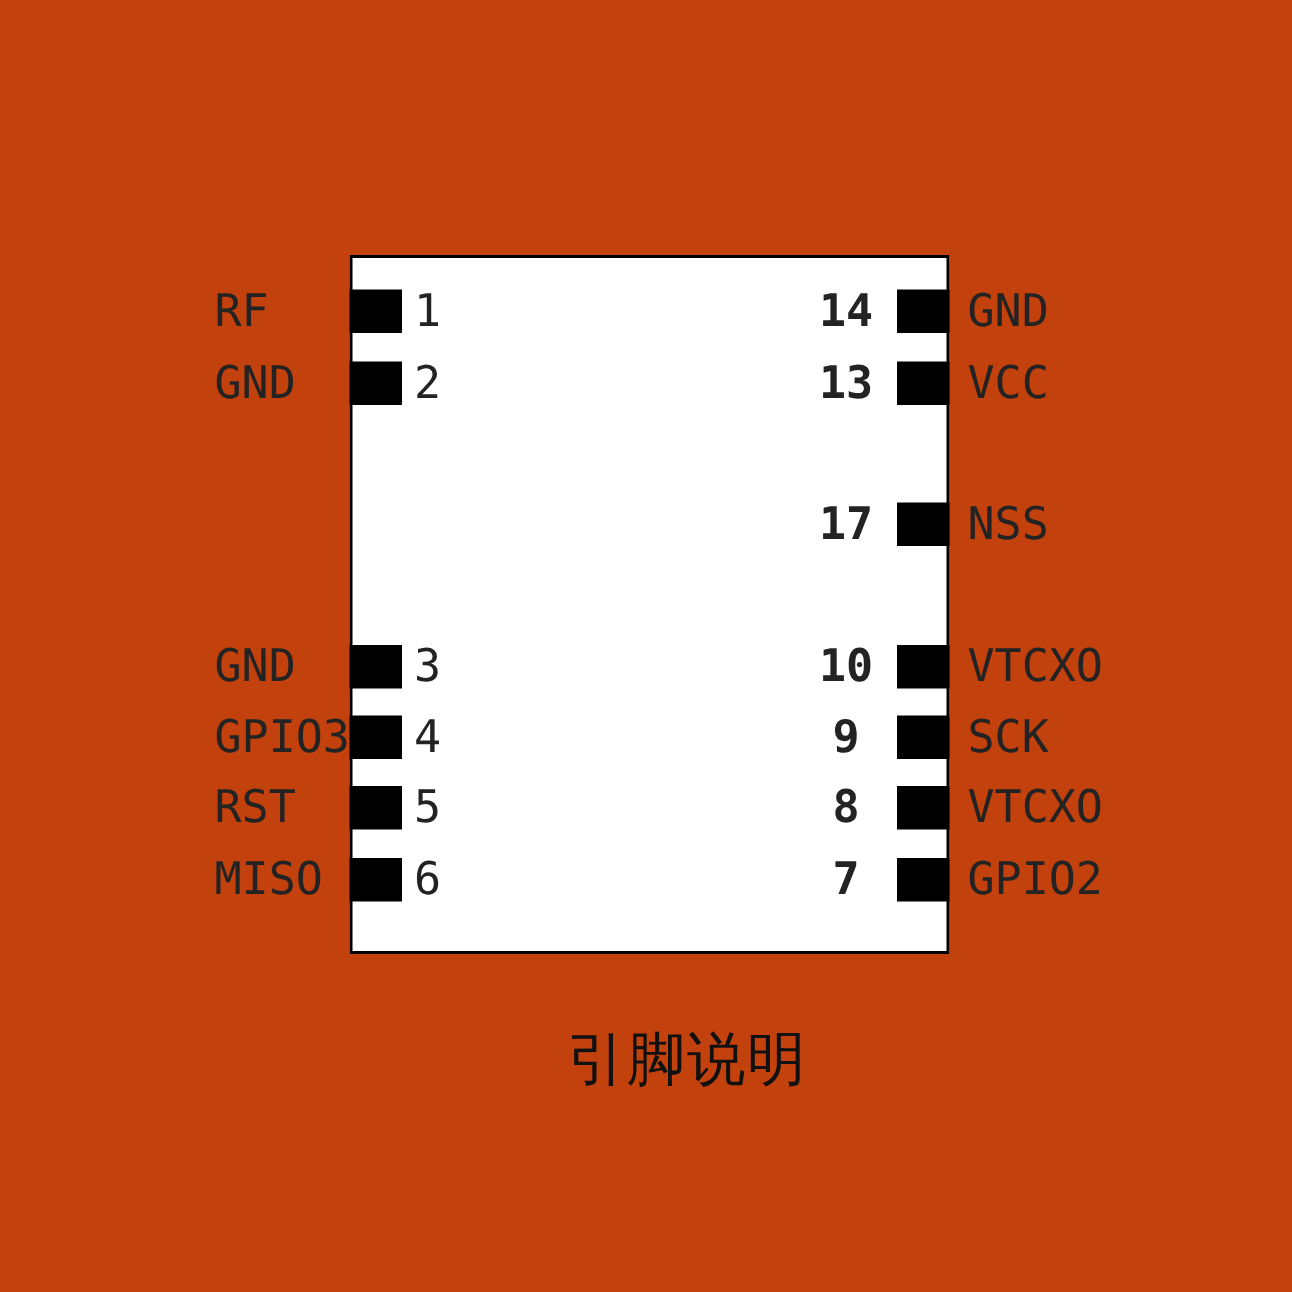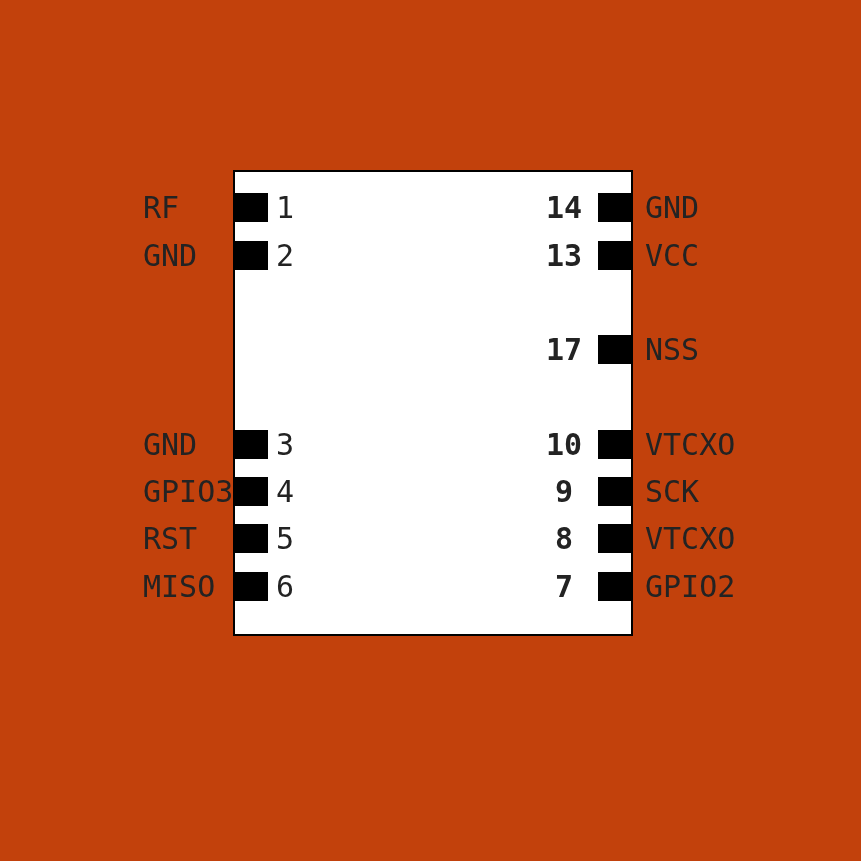--- a/index.html
+++ b/index.html
@@ -133,14 +133,15 @@
     <span class="pin-text num-right">8</span>
     <span class="pad right"></span>
     <span class="pin-text lbl-right">VTCXO</span>
   </div>
   <div class="pin-row" style="top:572px">
     <span class="pin-text num-right">7</span>
     <span class="pad right"></span>
     <span class="pin-text lbl-right">GPIO2</span>
   </div>
 
+  <div id="caption">引脚说明</div>
 
 </div>
 
 </body></html>

